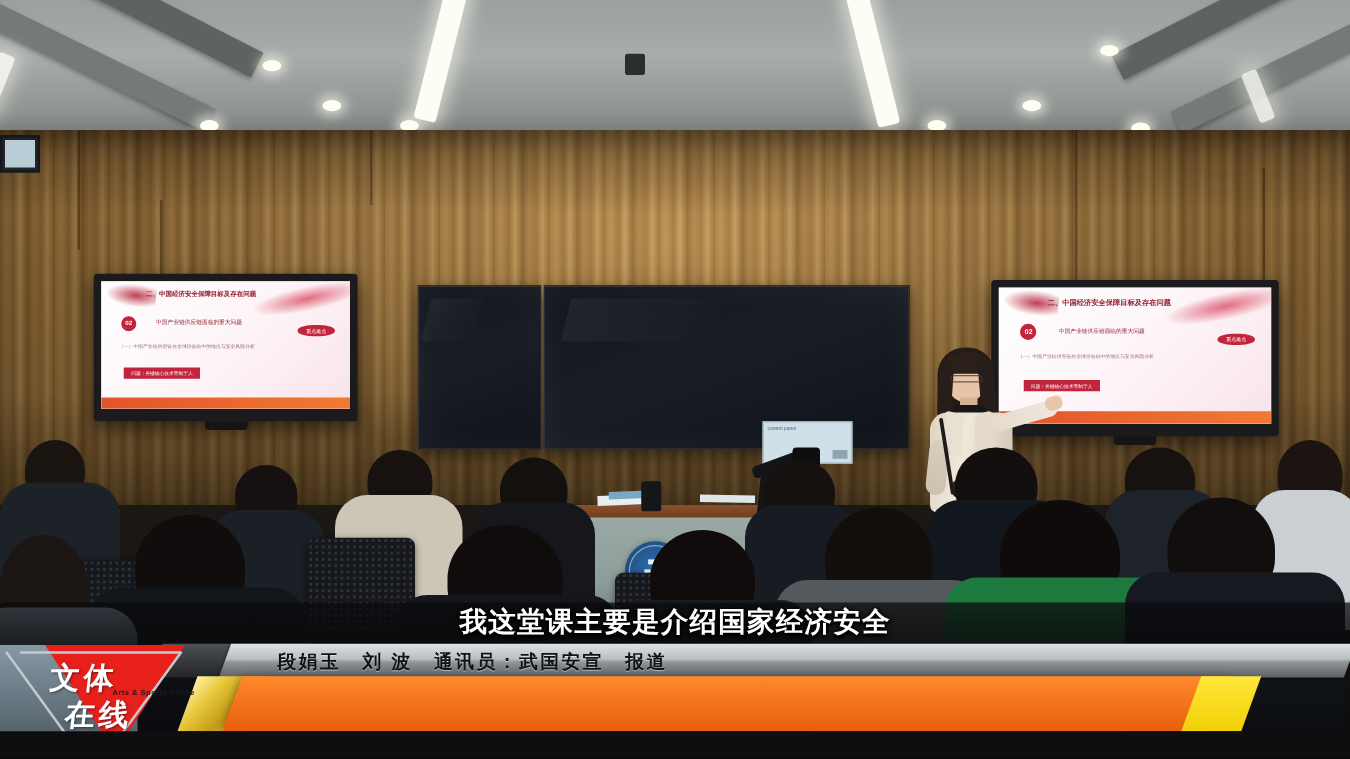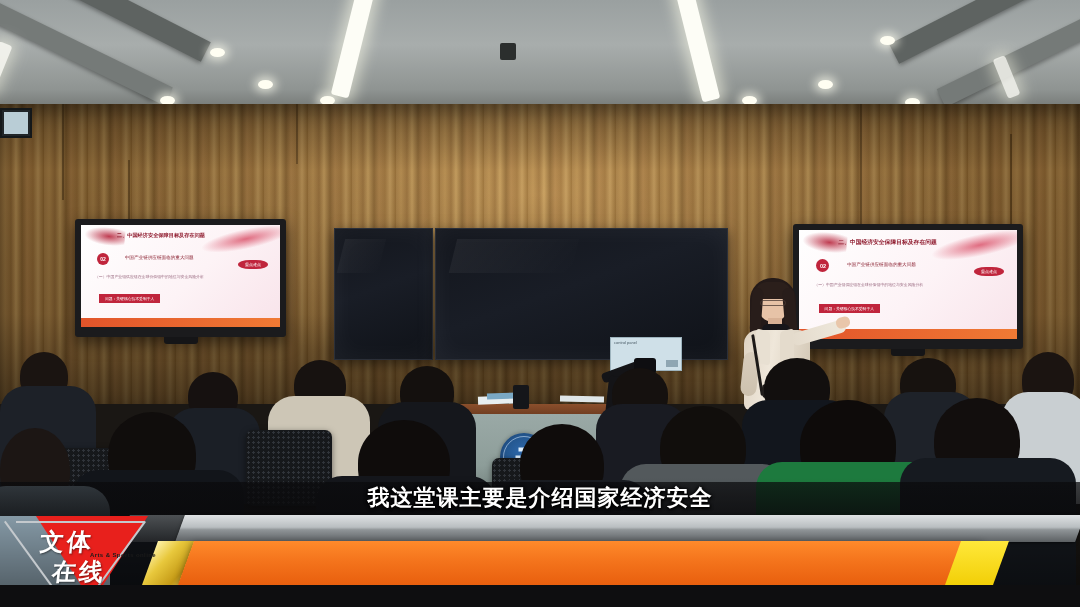--- a/index.html
+++ b/index.html
@@ -515,20 +515,21 @@
   <div class="row-shadow"></div>
 
   <div class="top-dark"></div>
 
   <div class="lt-caption">
     <span>我这堂课主要是介绍国家经济安全</span>
   </div>
 
   <div class="lt-credit-dark"></div>
   <div class="lt-credit-bar"></div>
+  <div class="lt-credit-text">段娟玉　刘 波　通讯员：武国安宣　报道</div>
 
   <div class="lt-gold"></div>
   <div class="lt-orange"></div>
   <div class="lt-yellow"></div>
 
   <div class="lt-logo">
     <div class="lt-logo-tri"></div>
     <div class="lt-logo-edge1"></div>
     <div class="lt-logo-edge2"></div>
     <div class="lt-logo-edge3"></div>

